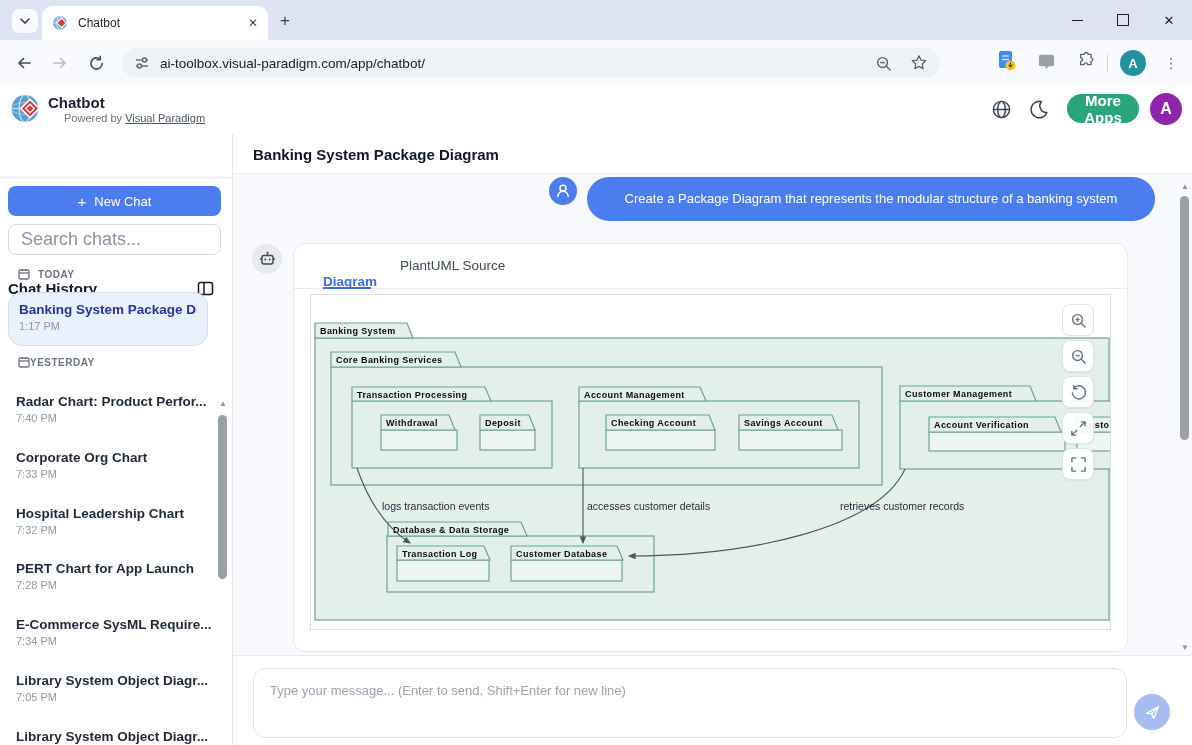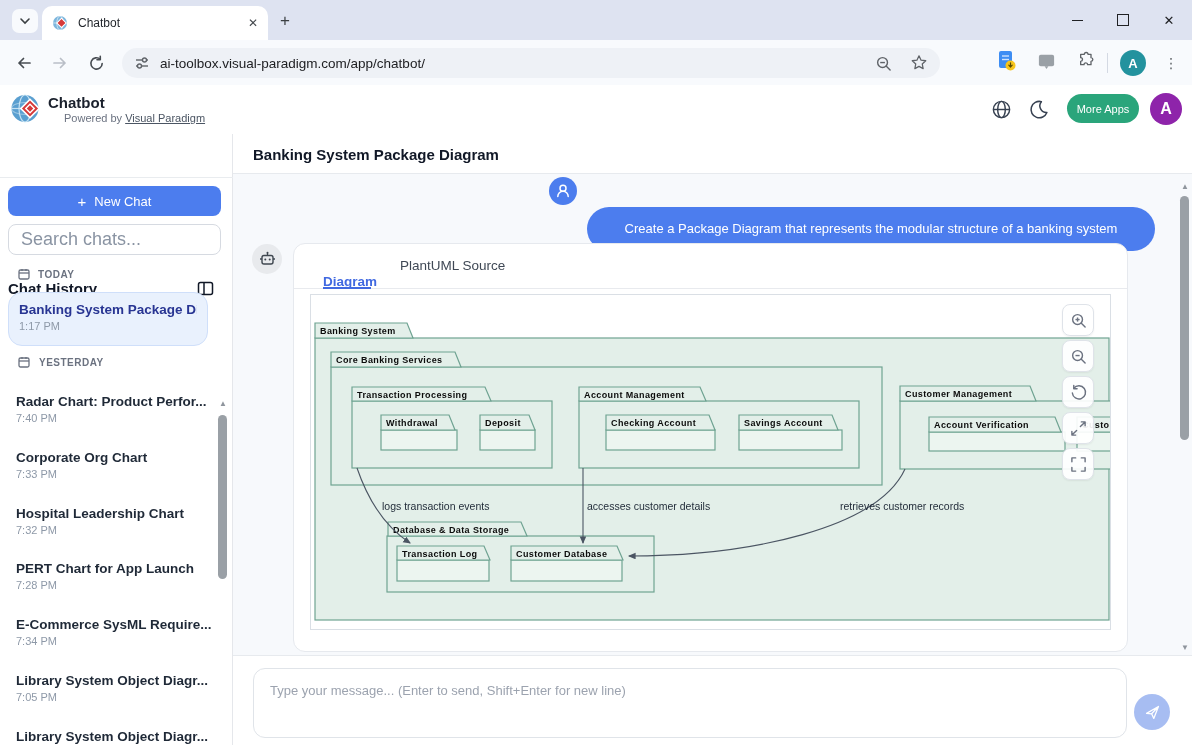--- a/index.html
+++ b/index.html
@@ -25,21 +25,21 @@
   .avatar-chrome{left:1120px;top:50px;width:26px;height:26px;border-radius:50%;background:#23929e;
     color:#fff;font-size:13px;font-weight:bold;display:flex;align-items:center;justify-content:center;}
   .kebab{left:1164px;top:50px;width:14px;height:26px;color:#5f6368;font-size:14px;display:flex;align-items:center;justify-content:center;letter-spacing:0;}
   
   .appheader{left:0;top:85px;width:1192px;height:49px;background:#fff;border-bottom:1px solid #e7eaee;}
   .app-name{left:48px;top:94px;font-size:15px;font-weight:bold;color:#1a202c;}
   .powered{left:48px;top:112px;font-size:11px;color:#6b7280;padding-left:16px;}
   .powered a{color:#4b5563;}
   .hdr-icon{top:99px;width:21px;height:21px;}
   .moreapps{left:1067px;top:94px;width:72px;height:29px;border-radius:15px;background:#2aa57b;color:#fff;
-    font-size:11px;font-weight:normal;display:flex;align-items:center;justify-content:center;border:none;}
+    font-size:15px;font-weight:bold;display:flex;align-items:center;justify-content:center;border:none;}
   .avatar-app{left:1150px;top:93px;width:32px;height:32px;border-radius:50%;background:#8e24aa;color:#fff;
     font-size:16px;font-weight:bold;display:flex;align-items:center;justify-content:center;}
   
   .sidebar{left:0;top:134px;width:233px;height:611px;background:#fff;border-right:1px solid #e5e7eb;box-sizing:border-box;}
   .sb-title{left:8px;top:146px;font-size:15px;font-weight:bold;color:#111827;}
   .panel-icon{left:197px;top:146px;width:17px;height:17px;}
   .sb-div{left:0;top:43px;width:233px;height:1px;background:#e9ecef;}
   .newchat{left:8px;top:52px;width:213px;height:30px;border-radius:8px;background:#4c7dee;color:#fff;border:none;
     font-size:13px;display:flex;align-items:center;justify-content:center;gap:8px;}
   .newchat .plus{font-size:15px;font-weight:400;}
@@ -55,21 +55,21 @@
   .item-time{font-size:11px;color:#8e99a8;margin-top:3px;}
   .chat-item{left:16px;width:196px;}
   .sb-scroll-thumb{left:218px;top:281px;width:9px;height:164px;border-radius:4.5px;background:#9aa0a6;}
   .scroll-arrow{font-size:8px;color:#8f959d;line-height:8px;}
   
   .main-titlebar{left:233px;top:134px;width:959px;height:40px;background:#fff;border-bottom:1px solid #e7eaee;box-sizing:border-box;}
   .page-title{left:253px;top:146px;font-size:15px;font-weight:bold;color:#111827;}
   .chatarea{left:233px;top:174px;width:959px;height:481px;background:#f7f9fc;overflow:hidden;}
   .user-avatar{left:316px;top:3px;width:28px;height:28px;border-radius:50%;background:#4c7dee;display:flex;align-items:center;justify-content:center;}
   .bubble{left:354px;top:3px;width:568px;height:44px;border-radius:22px;background:#4c7dee;color:#fff;
-    font-size:13px;line-height:44px;text-align:center;white-space:nowrap;overflow:hidden;margin-top:30px;}
+    font-size:13px;line-height:44px;text-align:center;white-space:nowrap;overflow:hidden;}
   .bot-avatar{left:19px;top:70px;width:30px;height:30px;border-radius:50%;background:#e8eaed;display:flex;align-items:center;justify-content:center;}
   .card{left:60px;top:69px;width:835px;height:409px;background:#fff;border:1px solid #e6e9ee;border-radius:12px;box-sizing:border-box;}
   .tabsrow{left:0;top:0;width:100%;height:45px;border-bottom:1px solid #e8eaee;box-sizing:border-box;}
   .dtab{top:14px;font-size:13.5px;}
   .dtab.active{color:#4169e1;font-weight:bold;margin-top:16px;}
   .dtab.idle{color:#3f4855;}
   .dtab-underline{left:29px;top:43px;width:48px;height:2px;background:#4169e1;}
   .viewport{left:16px;top:50px;width:801px;height:336px;border:1px solid #dadfe5;background:#fff;box-sizing:border-box;overflow:hidden;}
   .dg-btn{left:768px;width:32px;height:32px;border-radius:8px;background:rgba(255,255,255,.92);border:1px solid #dfe3e9;
     box-shadow:0 1px 2px rgba(0,0,0,.06);display:flex;align-items:center;justify-content:center;box-sizing:border-box;}
@@ -215,21 +215,21 @@
             <line x1="1" y1="5" x2="11" y2="5" stroke="#6b7280" stroke-width="1.3"></line>
             <line x1="4" y1="1" x2="4" y2="3" stroke="#6b7280" stroke-width="1.3"></line>
             <line x1="8" y1="1" x2="8" y2="3" stroke="#6b7280" stroke-width="1.3"></line>
           </svg>
         <span class="sec-label">TODAY</span>
       </div>
       <div class="abs sel-card">
         <div class="item-title">Banking System Package Dia...</div>
         <div class="item-time">1:17 PM</div>
       </div>
-      <div class="abs" style="left:18px;top:93px;display:flex;align-items:center;gap:9px;">
+      <div class="abs" style="left:18px;top:93px;display:flex;align-items:center;gap:0;">
         <svg class="cal-icon" viewBox="0 0 12 12">
             <rect x="1" y="2" width="10" height="9" rx="1.5" fill="none" stroke="#6b7280" stroke-width="1.3"></rect>
             <line x1="1" y1="5" x2="11" y2="5" stroke="#6b7280" stroke-width="1.3"></line>
             <line x1="4" y1="1" x2="4" y2="3" stroke="#6b7280" stroke-width="1.3"></line>
             <line x1="8" y1="1" x2="8" y2="3" stroke="#6b7280" stroke-width="1.3"></line>
           </svg>
         <span class="sec-label">YESTERDAY</span>
       </div>
       <div class="abs chat-item" style="top:131px;">
         <div class="item-title">Radar Chart: Product Perfor...</div>

